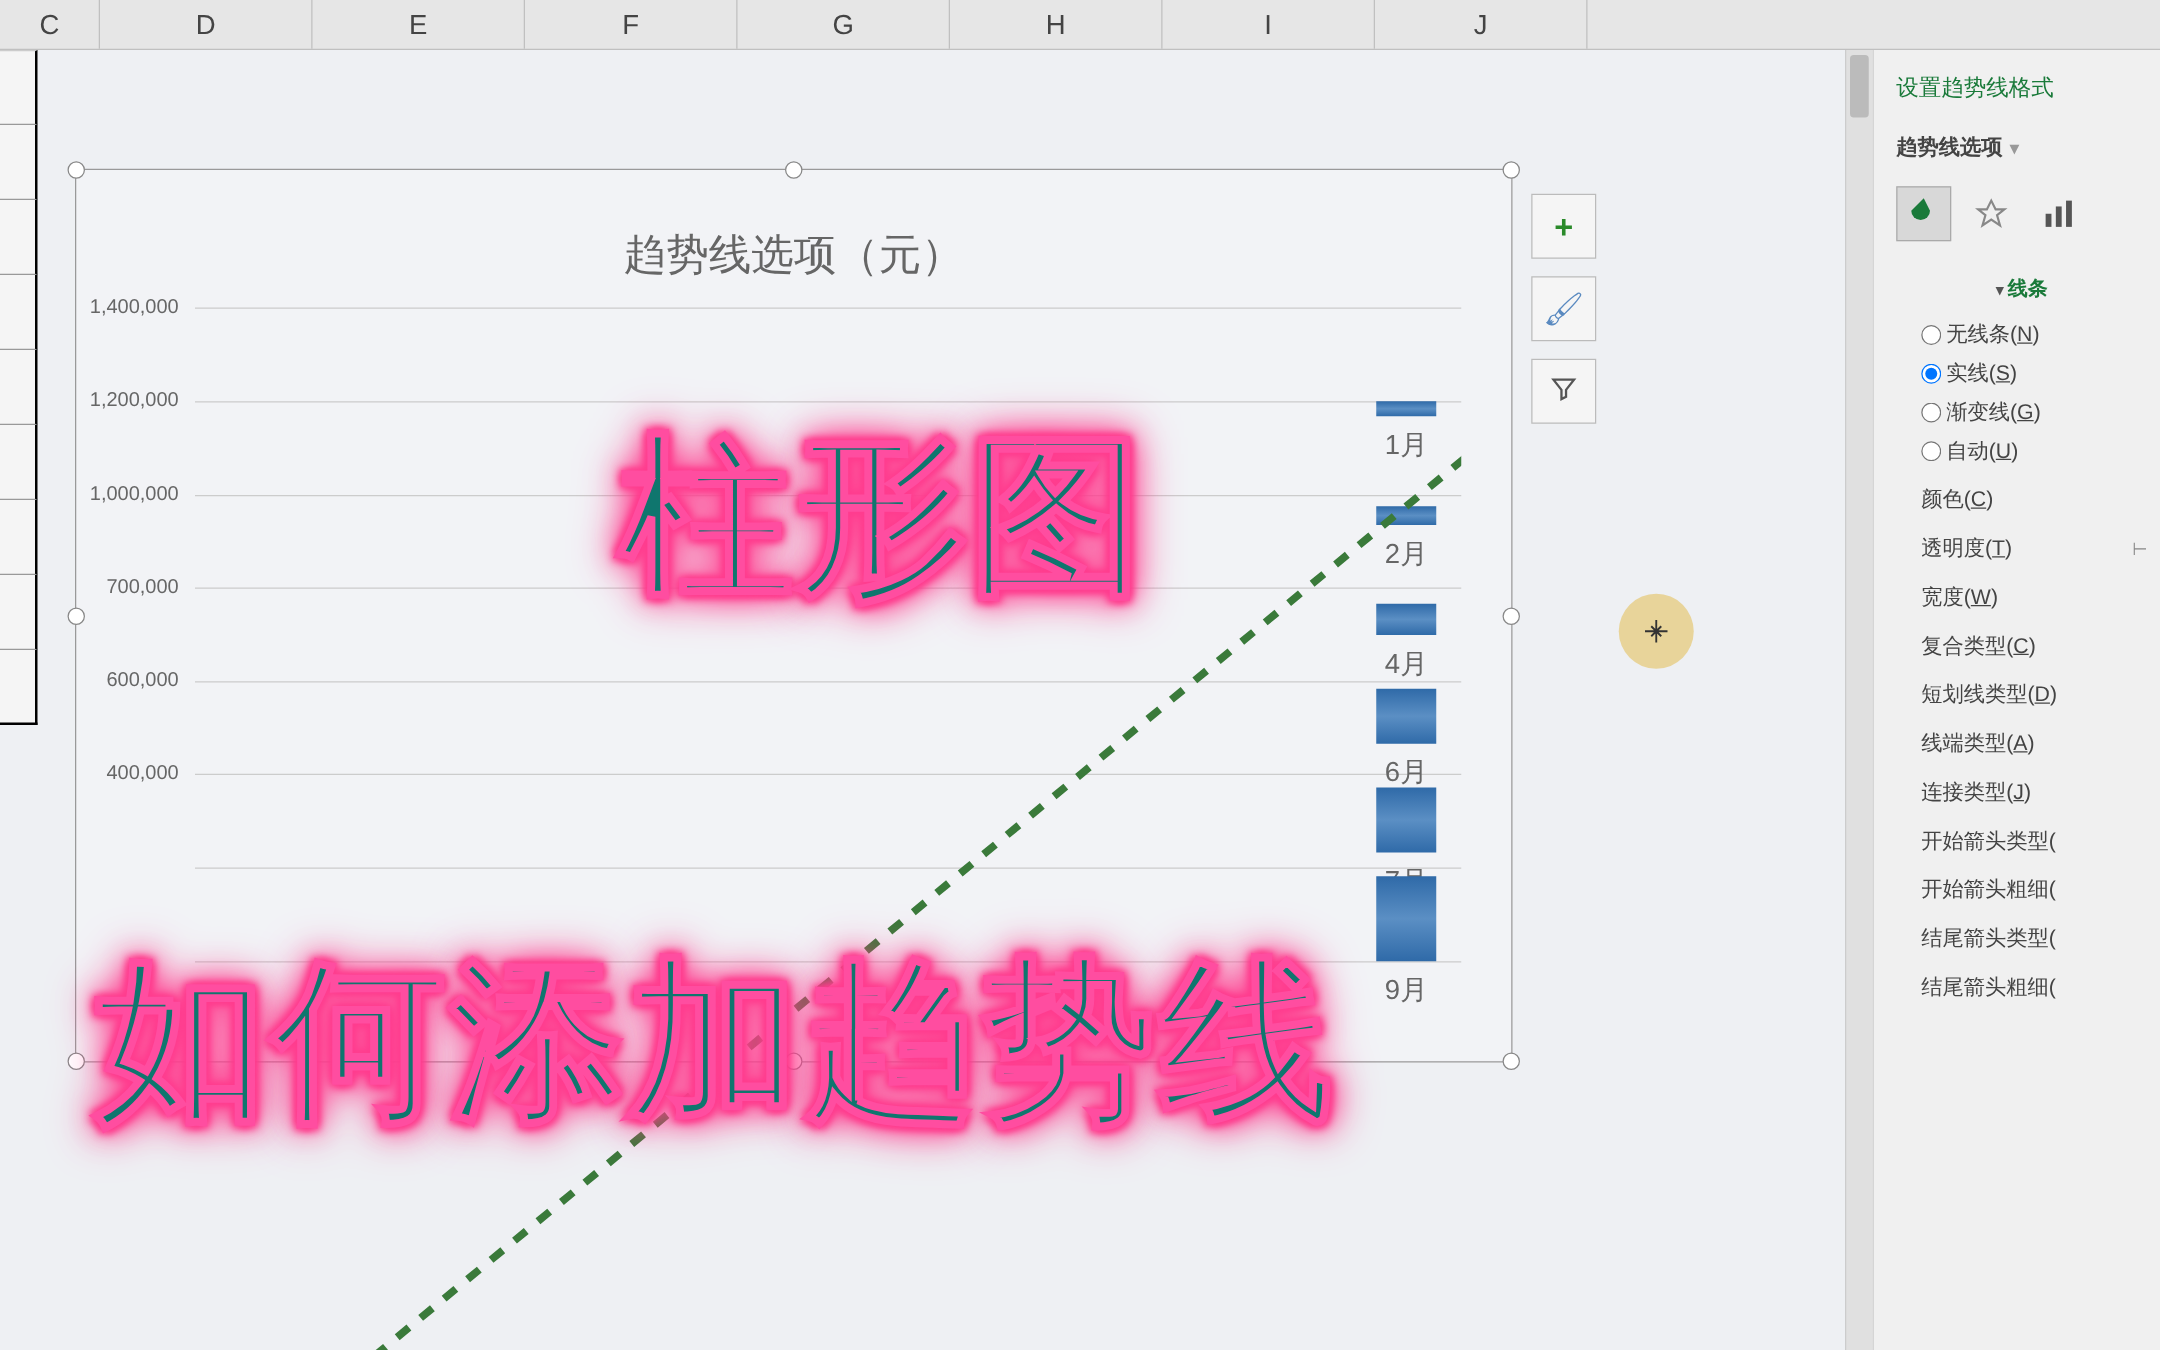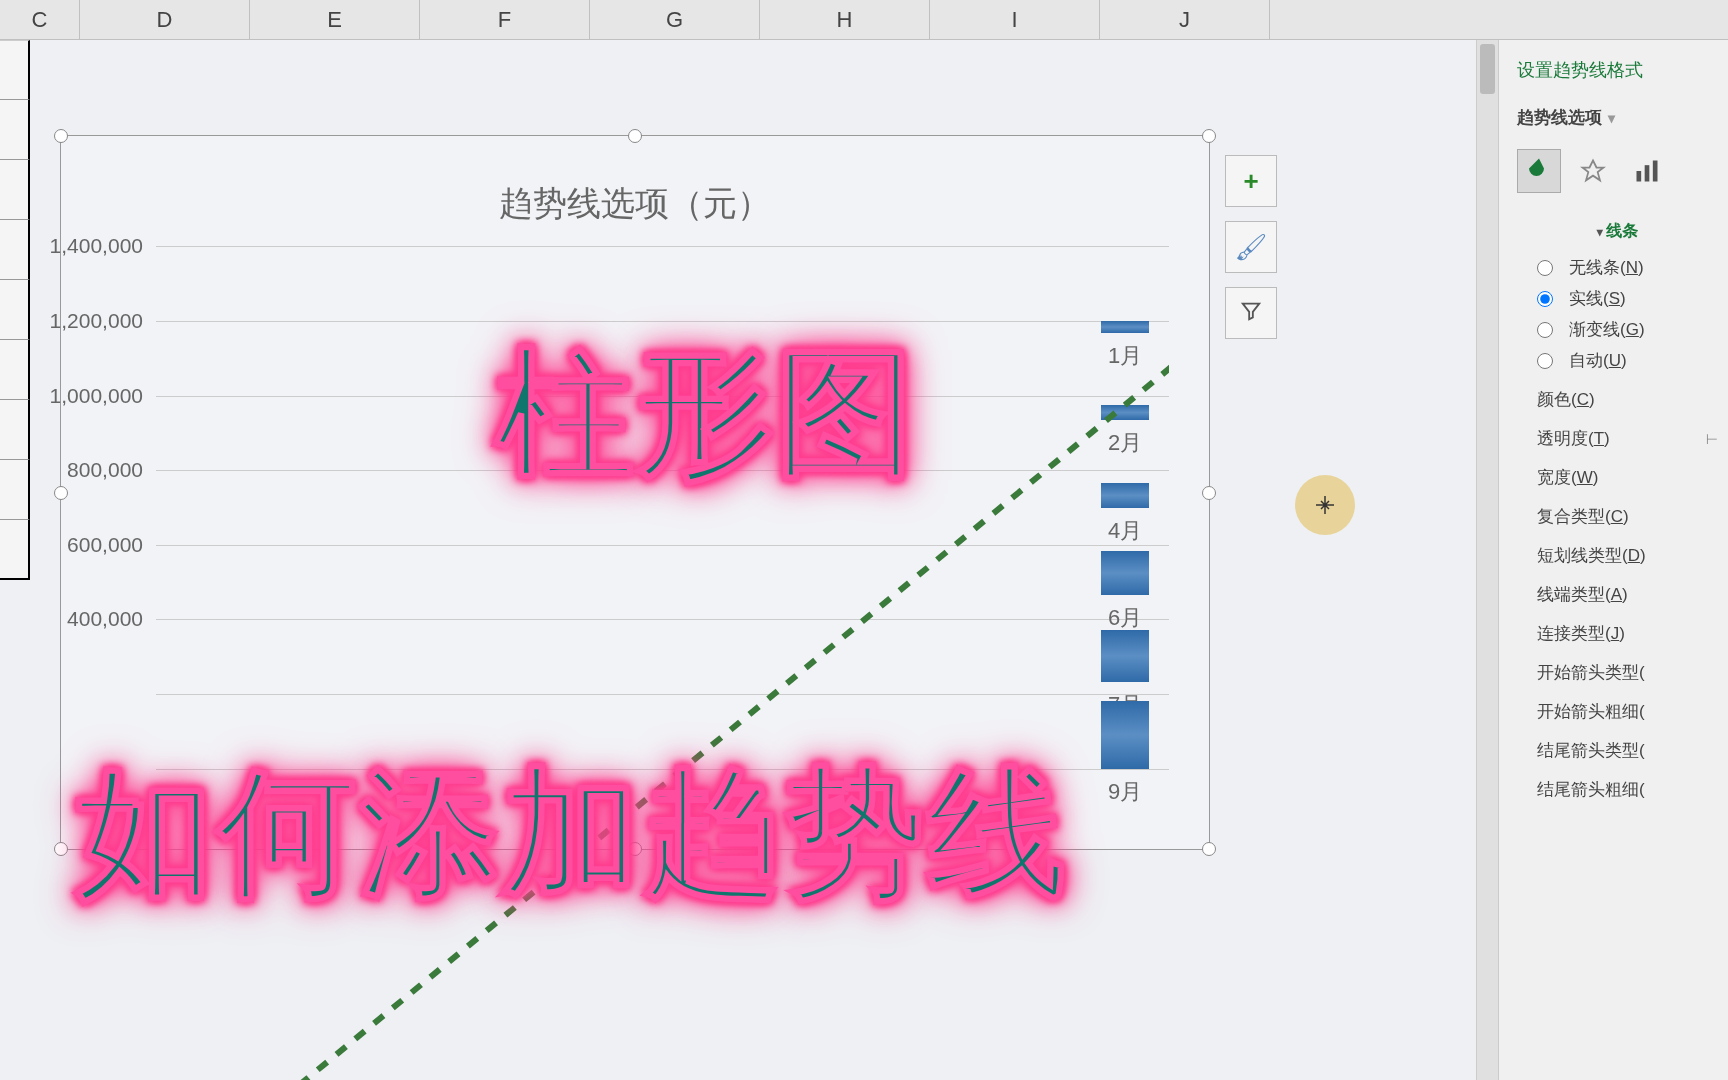--- a/index.html
+++ b/index.html
@@ -106,21 +106,21 @@
     .y-axis {
       position: absolute;
       left: -95px;
       top: 0;
       bottom: 0;
       width: 90px;
     }
     .y-label {
       position: absolute;
       right: 8px;
-      font-size: 21px;
+      font-size: 16px;
       color: #666;
       transform: translateY(-50%);
     }
     .plot-area {
       position: absolute;
       left: 0;
       right: 0;
       top: 0;
       bottom: 0;
     }
@@ -300,21 +300,21 @@
       text-align: center;
     }
     .section-head::before {
       content: "▾ ";
       font-size: 12px;
       color: #555;
     }
     .radio-row {
       display: flex;
       align-items: center;
-      gap: 16px;
+      gap: 4px;
       margin: 8px 0 8px 20px;
       font-size: 17px;
     }
     .radio-row input { width: 16px; height: 16px; }
     .radio-row u { text-decoration: underline; }
     .prop-row {
       margin: 16px 0 16px 20px;
       font-size: 17px;
       display: flex;
       align-items: center;
@@ -361,21 +361,21 @@
       <div class="handle bc"></div>
       <div class="handle br"></div>
 
       <div class="chart-title">趋势线选项（元）</div>
 
       <div class="chart-plot">
         <div class="y-axis">
           <div class="y-label" style="top:0%">1,400,000</div>
           <div class="y-label" style="top:14.3%">1,200,000</div>
           <div class="y-label" style="top:28.6%">1,000,000</div>
-          <div class="y-label" style="top:42.9%">800,000</div>
+          <div class="y-label" style="top:42.9%">700,000</div>
           <div class="y-label" style="top:57.1%">600,000</div>
           <div class="y-label" style="top:71.4%">400,000</div>
         </div>
         <div class="plot-area">
           <div class="gridline" style="top:0%"></div>
           <div class="gridline" style="top:14.3%"></div>
           <div class="gridline" style="top:28.6%"></div>
           <div class="gridline" style="top:42.9%"></div>
           <div class="gridline" style="top:57.1%"></div>
           <div class="gridline" style="top:71.4%"></div>

